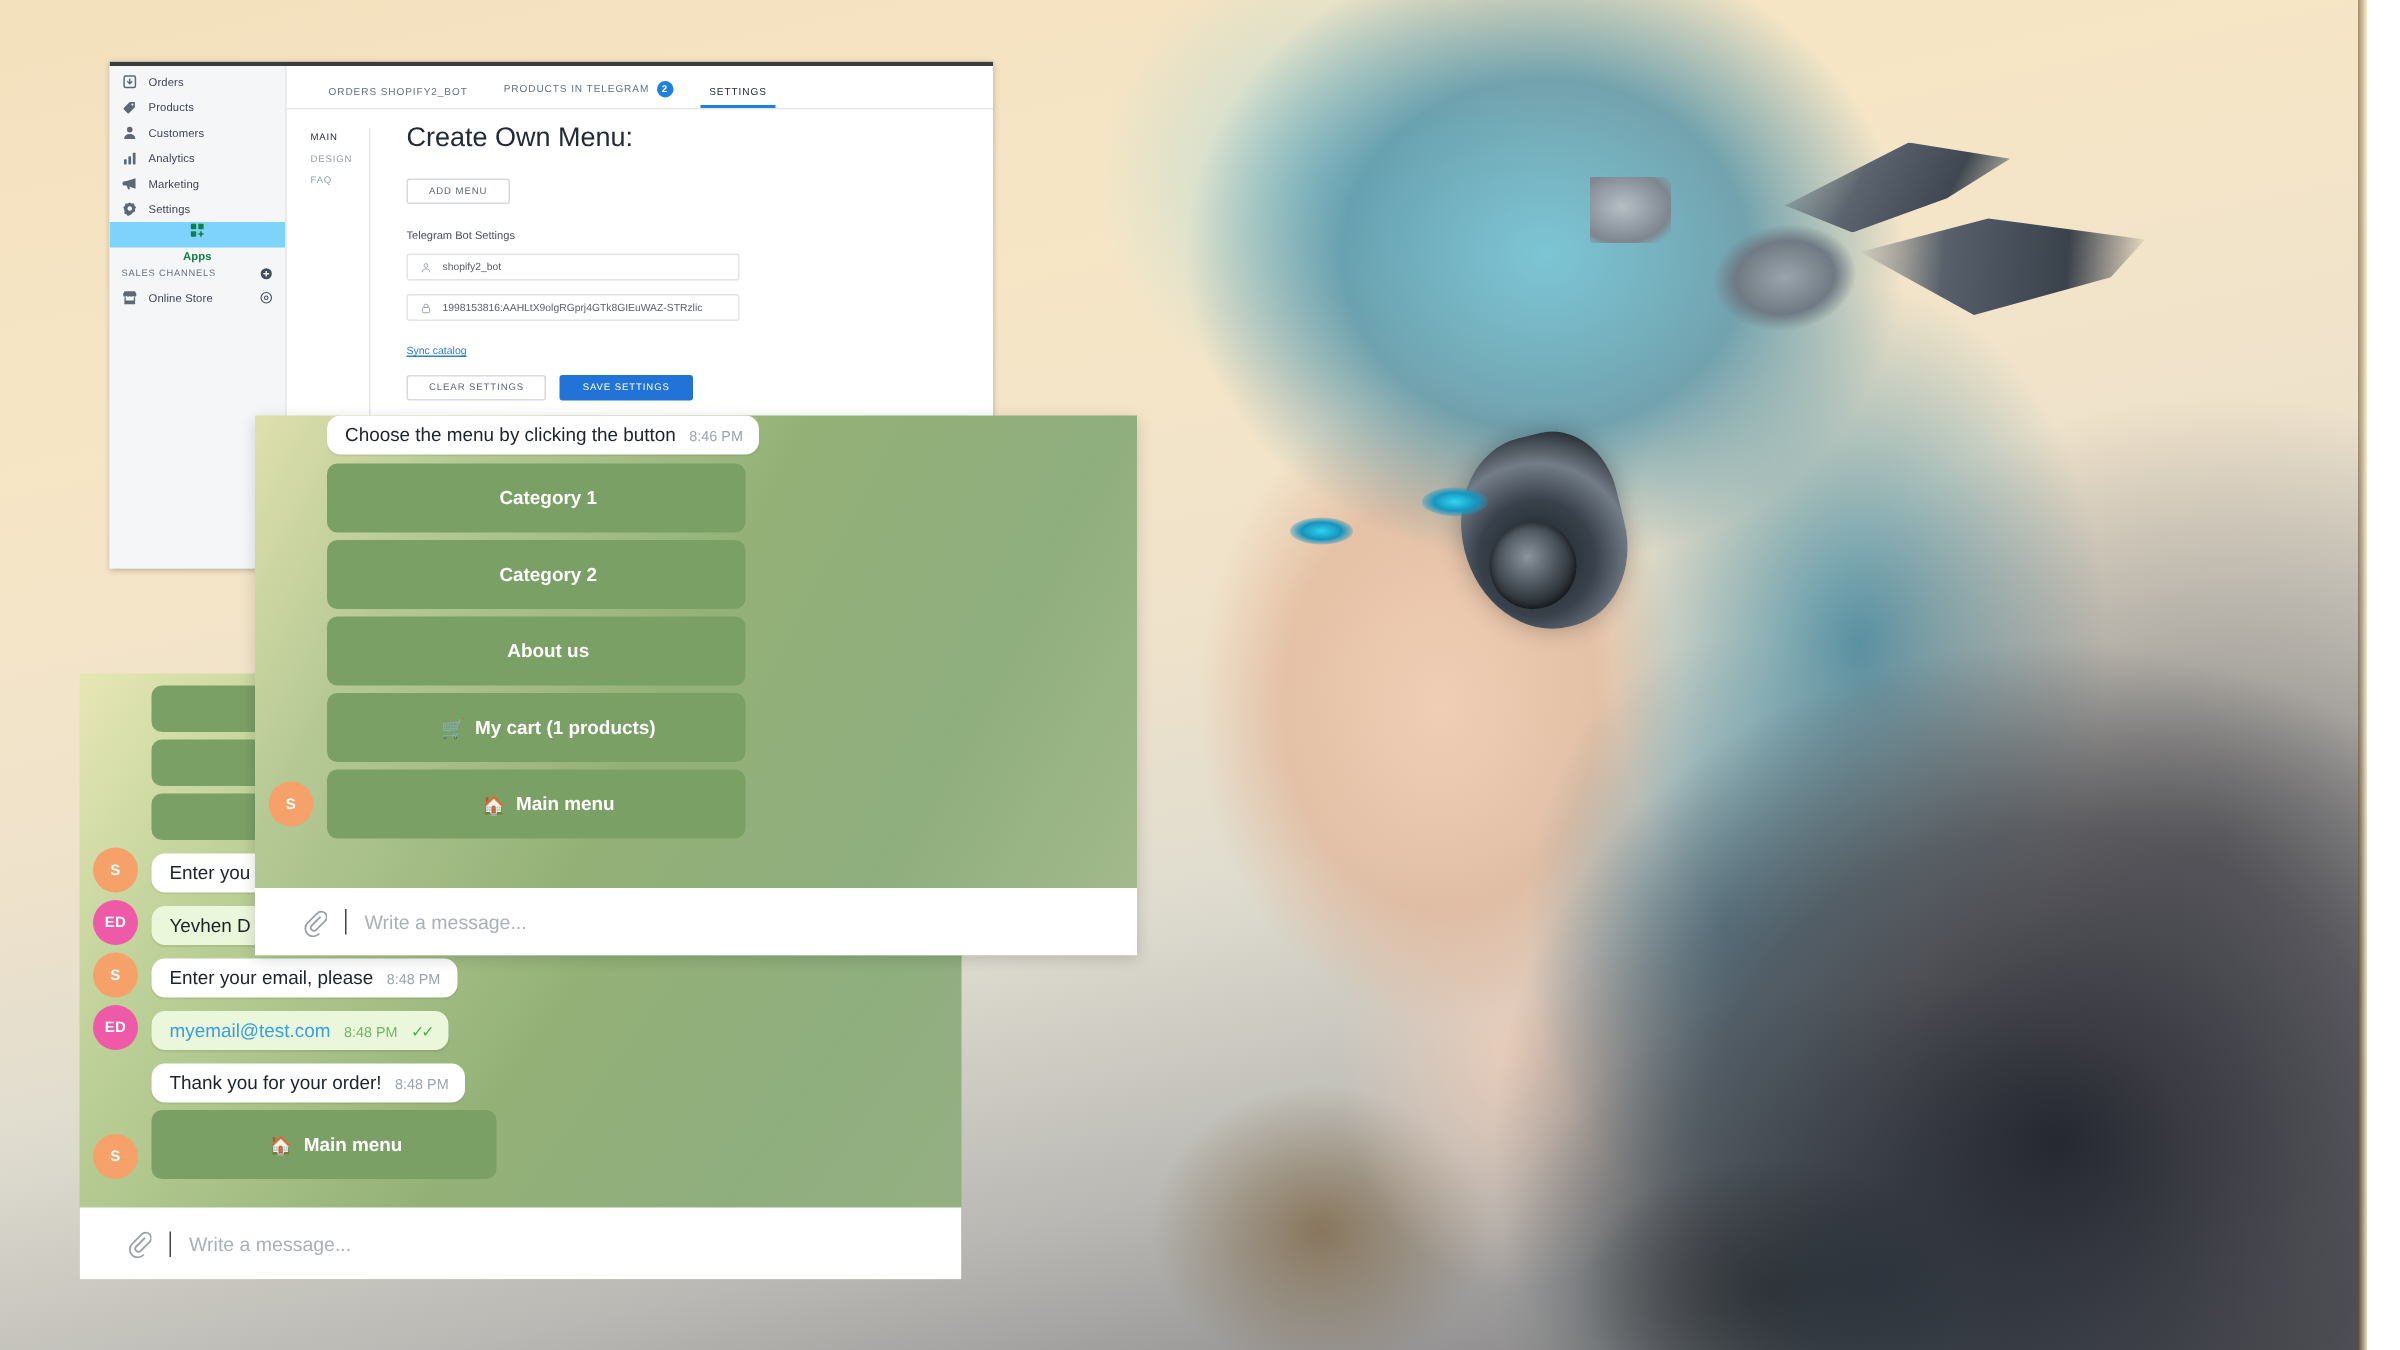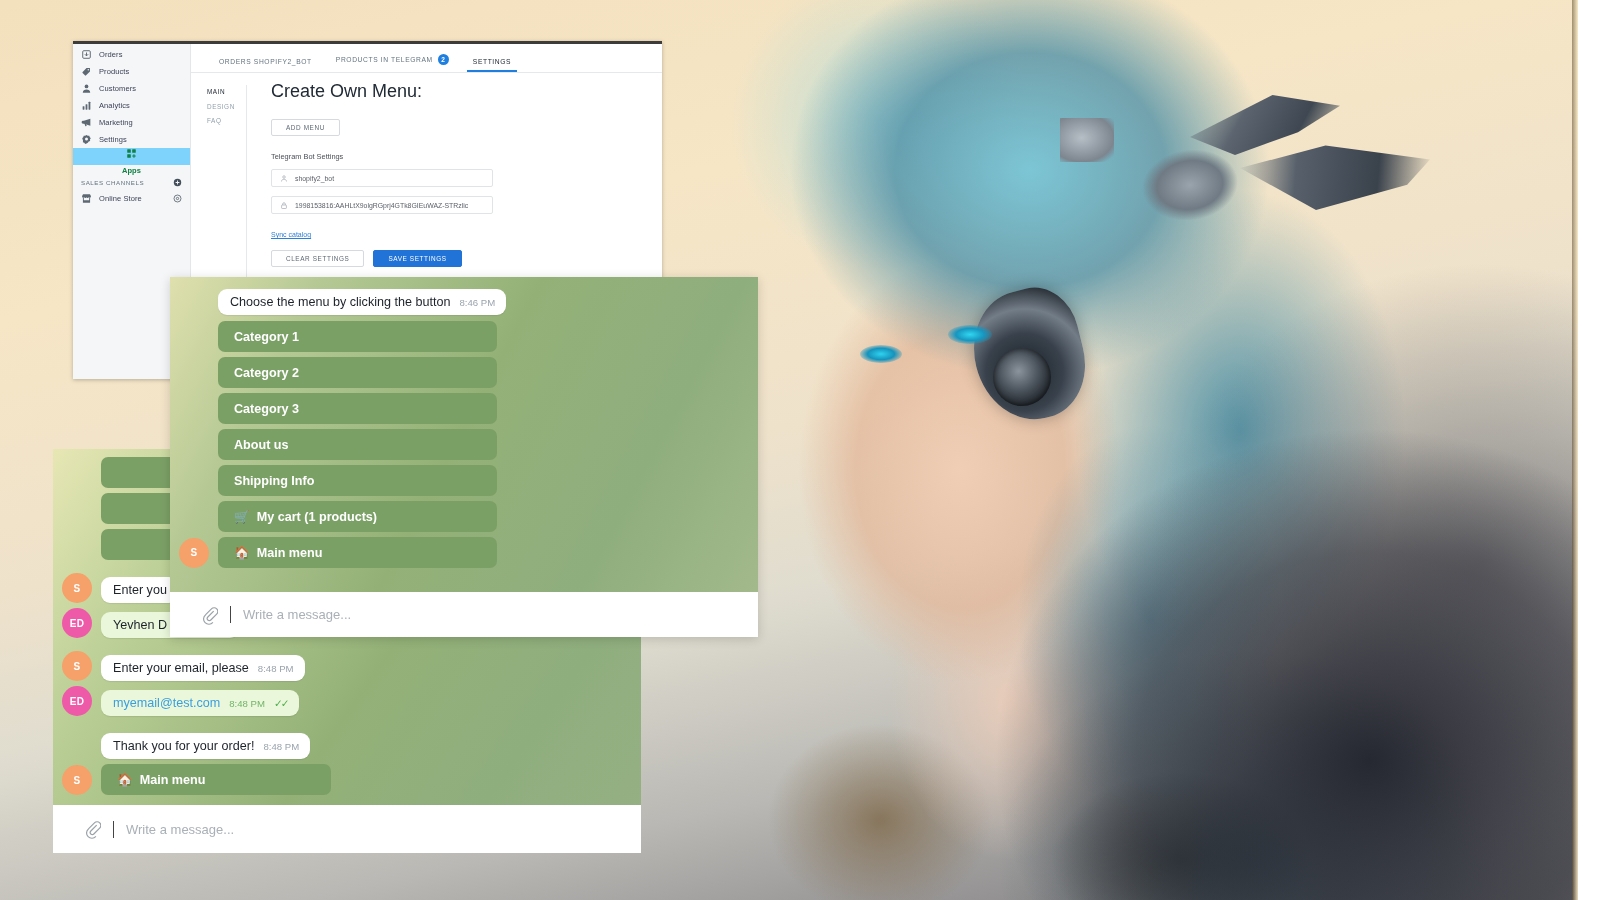--- a/index.html
+++ b/index.html
@@ -189,29 +189,29 @@
   }
   .avatar.orange { background: #f6a06a; }
   .avatar.pink   { background: #ee5aa8; }
   .avatar.spacer { background: transparent; }
   .bubble {
     border-radius: 9px; padding: 6px 11px 6px 12px;
     display: flex; align-items: baseline; gap: 9px;
     font-size: 12.6px; color: #1d232b; max-width: 360px;
     box-shadow: 0 1px 1px rgba(0,0,0,.08);
   }
-  .bubble.in  { background: #ffffff; margin-top: 12px; }
+  .bubble.in  { background: #ffffff; }
   .bubble.out { background: #eaf7da; }
   .bubble .time { font-size: 9.6px; color: #9aa3ad; white-space: nowrap; }
   .bubble.out .time { color: #73b56a; }
   .bubble .link { color: #3b9ee0; }
   .ticks { color: #4fae4b; font-size: 10.5px; letter-spacing: -2px; }
   .menu-btn {
     border-radius: 7px; background: #7ba066; color: #fff;
-    height: 31px; display: flex; align-items: center; 
+    height: 46px; display: flex; align-items: center; justify-content: center;
     gap: 7px; font-size: 12.6px; font-weight: bold; width: 230px; padding-left: 16px;
   }
   .kb-ghost {
     border-radius: 7px; background: #7ba066; height: 31px; width: 122px;
     margin: 0 0 5px 48px;
   }
   .tg-input {
     position: absolute; left: 0; right: 0; bottom: 0; height: 48px;
     background: #fff; display: flex; align-items: center; gap: 12px;
     padding: 0 32px;
@@ -480,27 +480,21 @@
     </div>
 
     <div id="popup-rows">
       <div class="menu-btn">
         <span>Category 1</span>
       </div>
       <div class="menu-btn">
         <span>Category 2</span>
       </div>
       <div class="menu-btn">
-        <span>Category 3</span>
-      </div>
-      <div class="menu-btn">
         <span>About us</span>
-      </div>
-      <div class="menu-btn">
-        <span>Shipping Info</span>
       </div>
       <div class="menu-btn">
         <span>🛒</span>
         <span>My cart (1 products)</span>
       </div>
     </div>
 
     <div id="popup-last-row">
       <div class="avatar orange">S</div>
       <div class="menu-btn">

